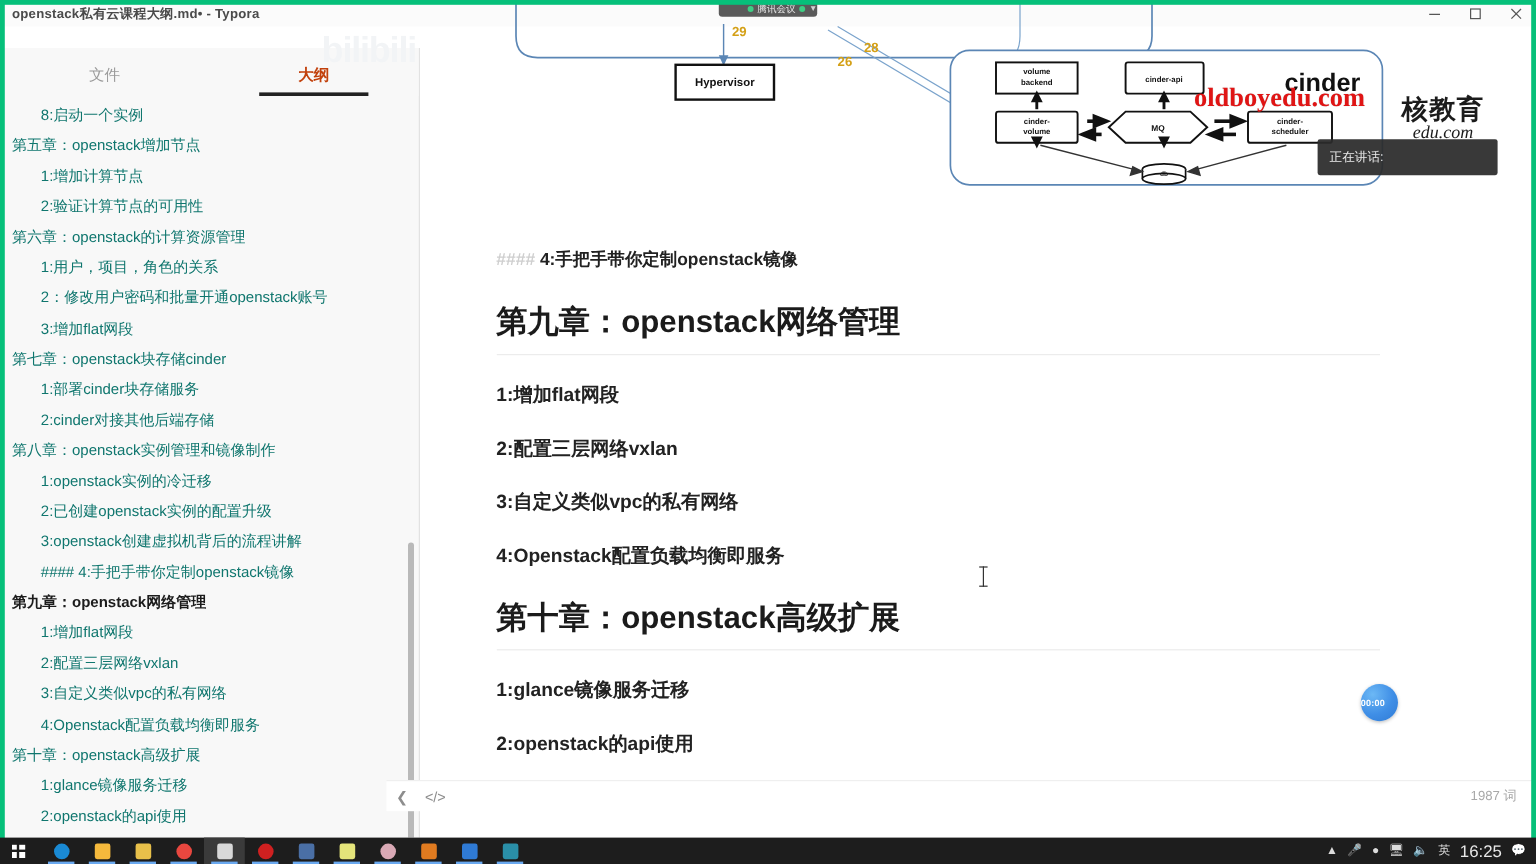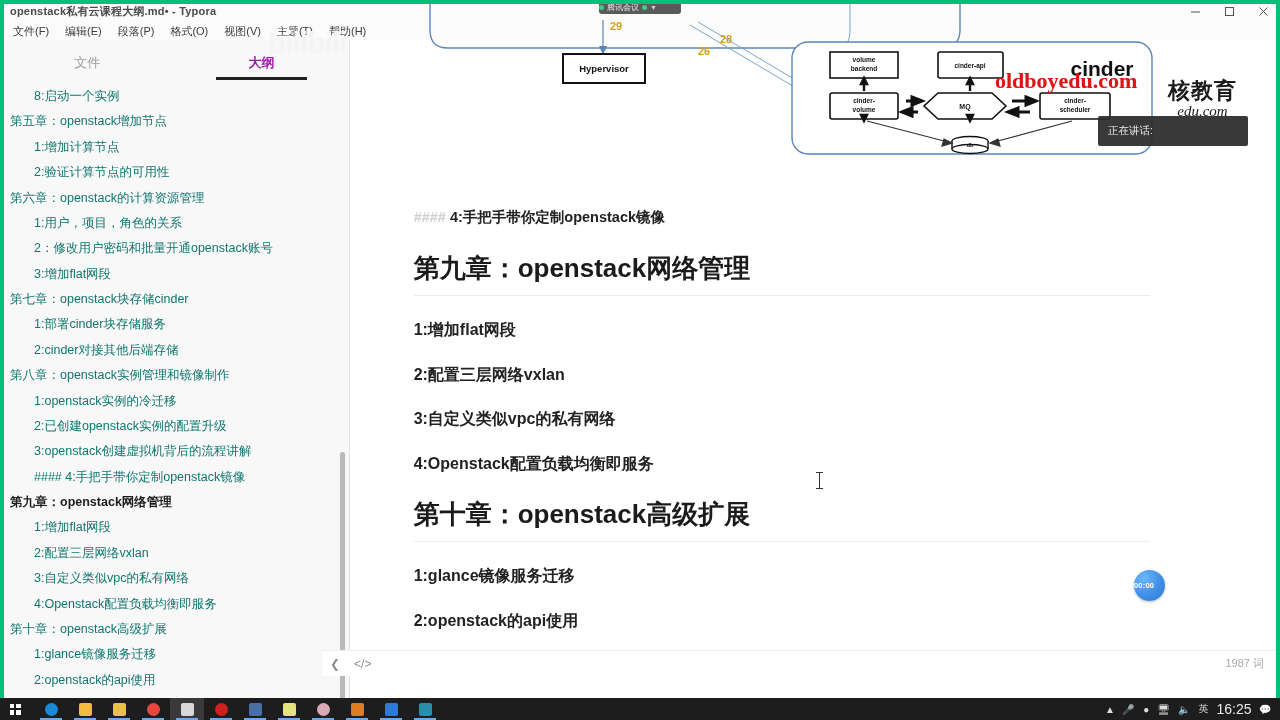--- a/index.html
+++ b/index.html
@@ -68,21 +68,21 @@
   .sidebar-tabs {
     display: flex; height: 40px; align-items: flex-end;
     padding: 0 0 0 0;
     background: #f8f8f8;
   }
   .s-tab {
     flex: 1; text-align: center;
     font-size: 13px; color: #9b9b9b;
     padding-bottom: 8px; position: relative;
   }
-  .s-tab.active { color: #a21caf; font-weight: bold; margin-top: 21px; }
+  .s-tab.active { color: #c2410c; font-weight: bold; margin-top: 21px; }
   .s-tab.active::after {
     content: ""; position: absolute; left: 24%; right: 24%; bottom: 0;
     height: 3px; background: #222;
   }
   .outline-list {
     position: absolute; top: 40px; left: 0; right: 0; bottom: 0;
     padding: 4px 14px 10px 10px;
     overflow: hidden;
   }
   .ol-item {
@@ -169,21 +169,21 @@
     position: absolute; left: 1098px; top: 116px; width: 150px; height: 30px;
     background: #2b2b2b; color: #e9e9e9; font-size: 10.5px;
     display: flex; align-items: center; padding-left: 10px;
     z-index: 60; border-radius: 2px;
     opacity: .93;
   }
 
   .meeting-bar {
     position: absolute; left: 599px; top: 0px; width: 82px; height: 14px;
     background: #4d4d4d; border-radius: 3px; z-index: 70;
-    display: flex; align-items: center; justify-content: flex-start; gap: 3px;
+    display: flex; align-items: center; justify-content: flex-end; gap: 3px;
     opacity: .92;
   }
   .meeting-bar .dot { width: 5px; height: 5px; border-radius: 50%; background: #2ecb7a; }
   .meeting-bar .mb-label { font-size: 8px; color: #e8e8e8; white-space: nowrap; }
   .meeting-bar .chev { font-size: 7px; color: #cfcfcf; }
 
   .timer-badge {
     position: absolute; left: 1134px; top: 570px; width: 31px; height: 31px;
     border-radius: 50%; z-index: 50;
     background: radial-gradient(circle at 32% 28%, #6cb8f5 0%, #3f8ee6 55%, #2f7ad4 100%);
@@ -247,29 +247,20 @@
         </div>
         <div class="win-btn">
           <svg width="11" height="11" viewBox="0 0 11 11">
               <line x1="1.5" y1="1.5" x2="9.5" y2="9.5" stroke="#555" stroke-width="1"></line>
               <line x1="9.5" y1="1.5" x2="1.5" y2="9.5" stroke="#555" stroke-width="1"></line>
             </svg>
         </div>
       </div>
     </div>
 
-    <div class="menubar">
-      <div class="menu-item">文件(F)</div>
-      <div class="menu-item">编辑(E)</div>
-      <div class="menu-item">段落(P)</div>
-      <div class="menu-item">格式(O)</div>
-      <div class="menu-item">视图(V)</div>
-      <div class="menu-item">主题(T)</div>
-      <div class="menu-item">帮助(H)</div>
-    </div>
 
     <div class="body-split">
 
       <div class="sidebar">
         <div class="sidebar-tabs">
           <div class="s-tab">文件</div>
           <div class="s-tab active">大纲</div>
         </div>
         <div class="outline-list">
           <div class="ol-item ol-lv2">8:启动一个实例</div>

